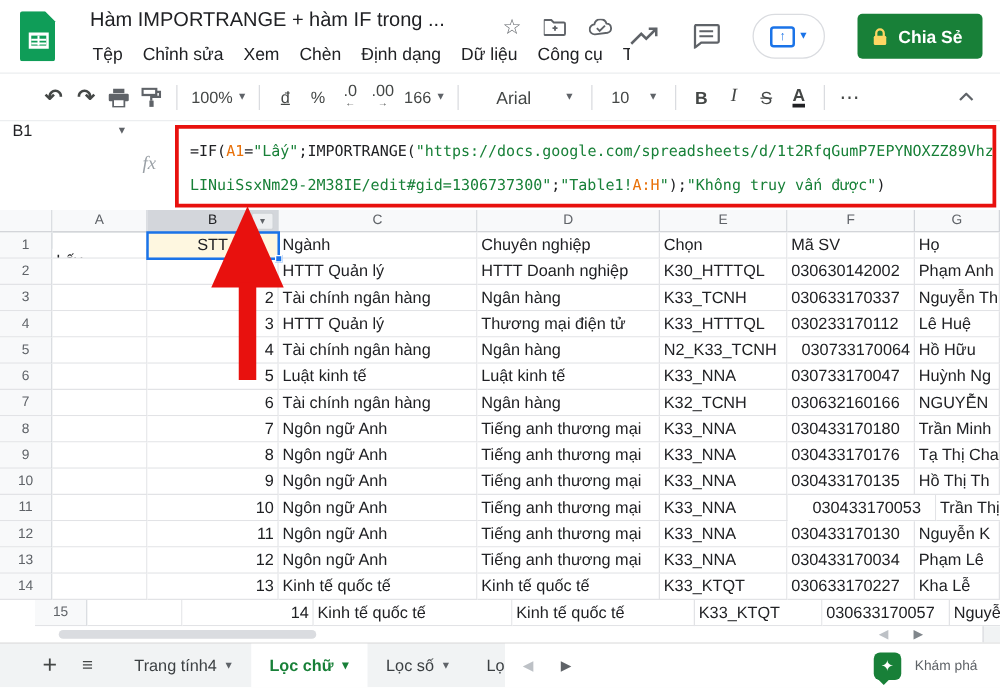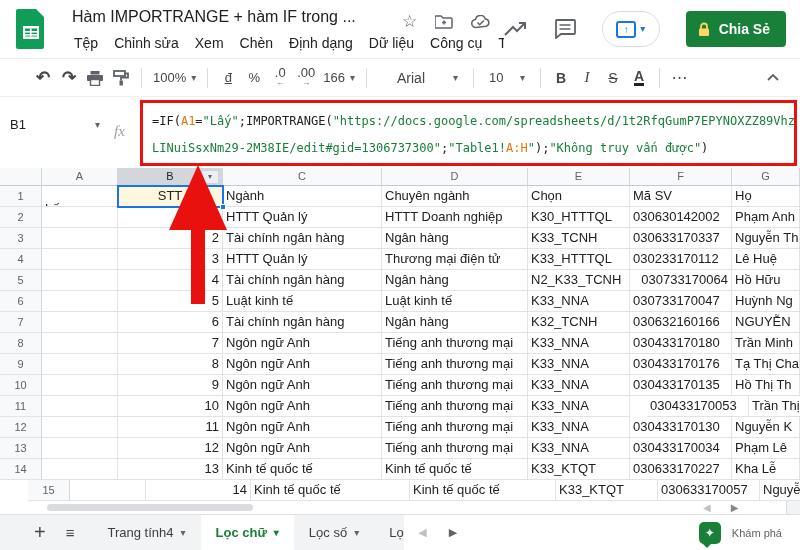--- a/index.html
+++ b/index.html
@@ -35,21 +35,21 @@
   .fmt-num .sub { font-size:8px; color:#444746; }
   .bold-b { font-weight:bold; font-size:14px; }
   .italic-i { font-style:italic; font-family:"Liberation Serif", serif; font-size:15px; }
   .strike-s { text-decoration:line-through; font-size:14px; }
   .color-a { font-size:14px; font-weight:bold; border-bottom:3px solid #202124; line-height:14px; }
   .font-name { font-size:14px; min-width:58px; text-align:center; }
   .more-dots { font-size:16px; letter-spacing:1px; color:#444746; }
 
   
   .fbar { position:absolute; left:0; top:96px; width:800px; height:72px; background:#fff; border-top:1px solid #eceef0; }
-  .name-box { position:absolute; left:10px; top:20px; width:90px; display:flex; align-items:center; justify-content:space-between; font-size:13px; color:#202124; }
+  .name-box { position:absolute; left:10px; top:0; width:90px; display:flex; align-items:center; justify-content:space-between; font-size:13px; color:#202124; }
   .fx-label { position:absolute; left:114px; top:26px; font-size:15px; font-style:italic; color:#9aa0a6; font-family:"Liberation Serif", serif; }
   .fx-area { position:absolute; left:140px; top:3px; width:657px; height:66px; border:3px solid #e8110e; background:#fff; padding:5px 9px; overflow:hidden; }
   .fx-line { font-family:"DejaVu Sans Mono", monospace; font-size:12px; line-height:27px; white-space:nowrap; }
   .seg-k { color:#202124; } .seg-g { color:#188038; } .seg-o { color:#e8710a; }
 
   
   .grid { position:absolute; left:0; top:168px; width:800px; height:333px; background:#fff; }
   .g-row { display:flex; height:21px; }
   .g-row.hdr { height:18px; }
   .gc { flex:none; border-right:1px solid #e2e3e6; border-bottom:1px solid #e2e3e6; font-size:13px;
@@ -260,21 +260,21 @@
         <div class="gc hcell" style="width: 146px;">D</div>
         <div class="gc hcell" style="width: 102px;">E</div>
         <div class="gc hcell" style="width: 102px;">F</div>
         <div class="gc hcell" style="width: 68px;">G</div>
       </div>
       <div class="g-row">
         <div class="gc rn" style="width: 42px;">1</div>
         <div class="gc" style="width: 76px; margin-top: 13px;">Lấy</div>
         <div class="gc c-center b1sel" style="width: 105px;">STT</div>
         <div class="gc" style="width: 159px;">Ngành</div>
-        <div class="gc" style="width: 146px;">Chuyên ngành</div>
+        <div class="gc" style="width: 146px;">Chuyên nghiệp</div>
         <div class="gc" style="width: 102px;">Chọn</div>
         <div class="gc" style="width: 102px;">Mã SV</div>
         <div class="gc" style="width: 68px;">Họ</div>
       </div>
       <div class="g-row">
         <div class="gc rn" style="width: 42px;">2</div>
         <div class="gc" style="width: 76px;"></div>
         <div class="gc c-right" style="width: 105px;">1</div>
         <div class="gc" style="width: 159px;">HTTT Quản lý</div>
         <div class="gc" style="width: 146px;">HTTT Doanh nghiệp</div>

